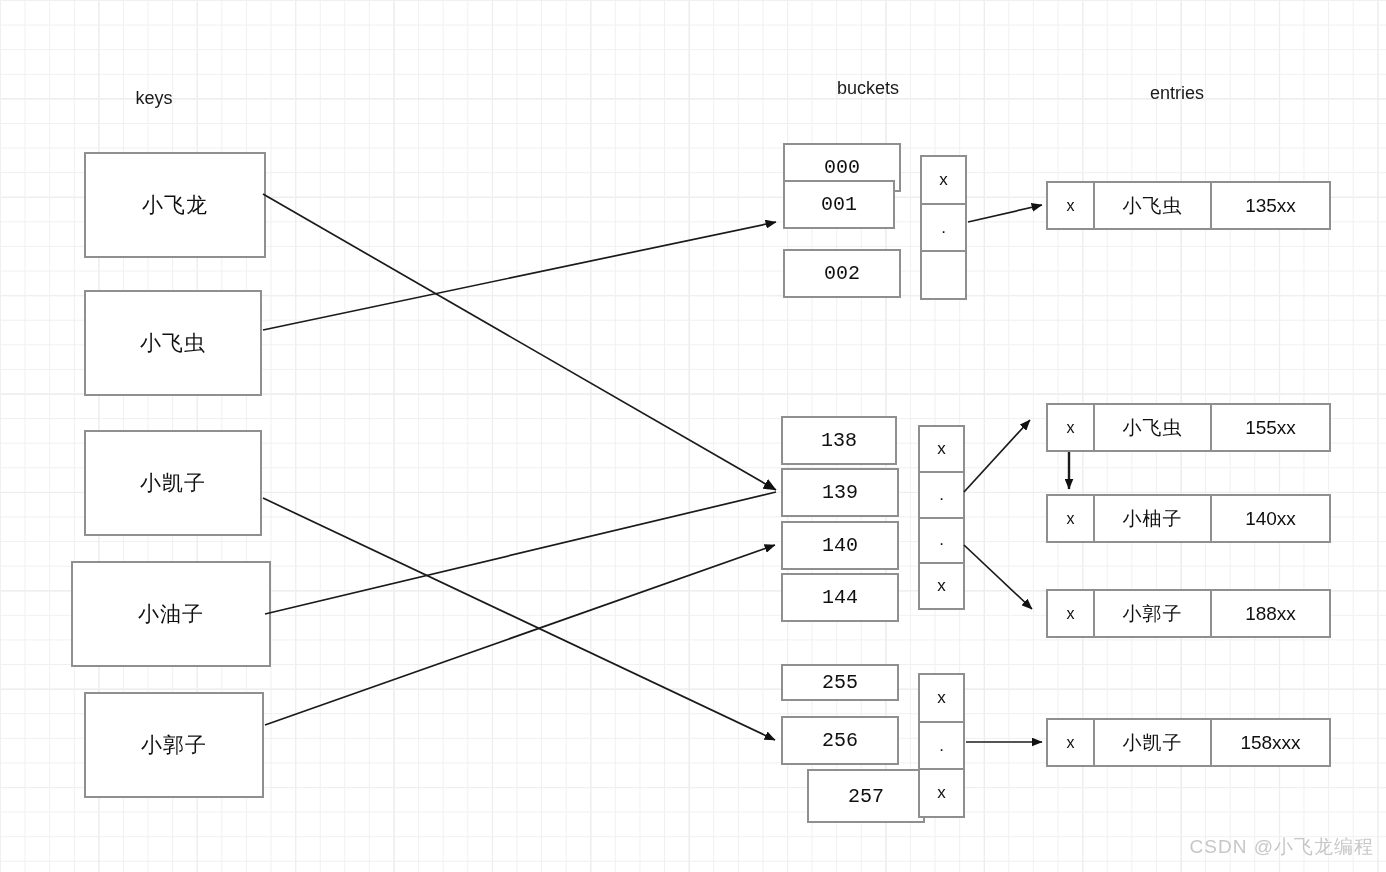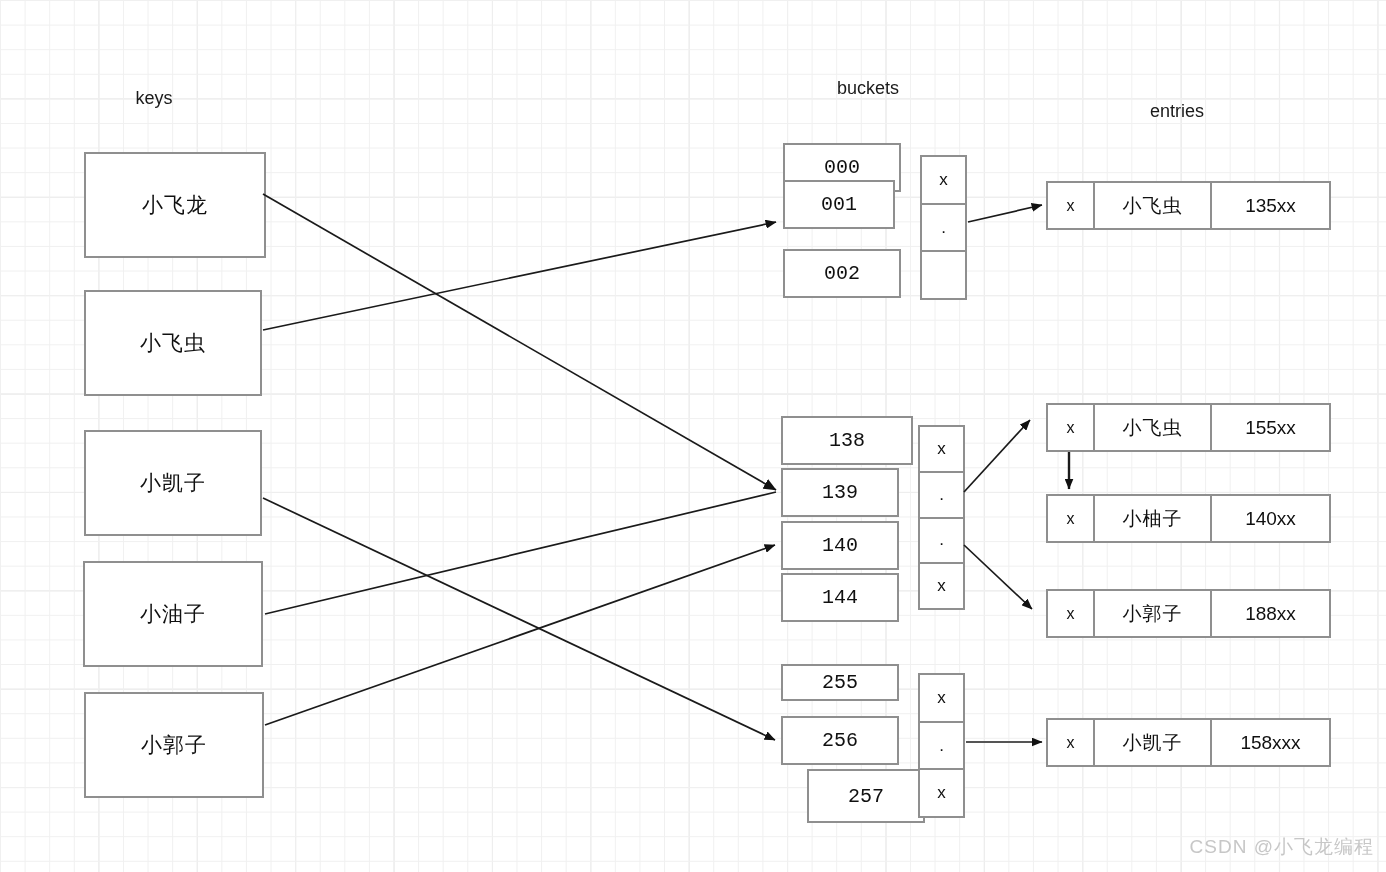--- a/index.html
+++ b/index.html
@@ -99,39 +99,39 @@
     letter-spacing:1px;
   }
 </style>
 </head>
 <body>
 
 <div id="canvas">
 
   <div class="col-title" style="left:114px;top:88px;width:80px;">keys</div>
   <div class="col-title" style="left:826px;top:78px;width:84px;">buckets</div>
-  <div class="col-title" style="left:1137px;top:101px;width:80px;">entries</div>
+  <div class="col-title" style="left:1137px;top:83px;width:80px;">entries</div>
 
   <div class="keybox" style="left:84px;top:152px;width:182px;height:106px;">小飞龙</div>
   <div class="keybox" style="left:84px;top:290px;width:178px;height:106px;">小飞虫</div>
   <div class="keybox" style="left:84px;top:430px;width:178px;height:106px;">小凯子</div>
-  <div class="keybox" style="left:83px;top:561px;width:180px;height:106px;">小油子</div>
+  <div class="keybox" style="left:71px;top:561px;width:200px;height:106px;">小油子</div>
   <div class="keybox" style="left:84px;top:692px;width:180px;height:106px;">小郭子</div>
 
   <div class="bucket" style="left:783px;top:143px;width:118px;height:49px;">000</div>
   <div class="bucket" style="left:783px;top:180px;width:112px;height:49px;">001</div>
   <div class="bucket" style="left:783px;top:249px;width:118px;height:49px;">002</div>
 
   <div class="ptr-col" style="left:920px;top:155px;width:47px;height:145px;">
     <div class="ptr-cell">x</div>
     <div class="ptr-cell">.</div>
     <div class="ptr-cell"></div>
   </div>
 
-  <div class="bucket" style="left:781px;top:416px;width:132px;height:49px;">138</div>
+  <div class="bucket" style="left:781px;top:416px;width:116px;height:49px;">138</div>
   <div class="bucket" style="left:781px;top:468px;width:118px;height:49px;">139</div>
   <div class="bucket" style="left:781px;top:521px;width:118px;height:49px;">140</div>
   <div class="bucket" style="left:781px;top:573px;width:118px;height:49px;">144</div>
 
   <div class="ptr-col" style="left:918px;top:425px;width:47px;height:185px;">
     <div class="ptr-cell">x</div>
     <div class="ptr-cell">.</div>
     <div class="ptr-cell">.</div>
     <div class="ptr-cell">x</div>
   </div>

